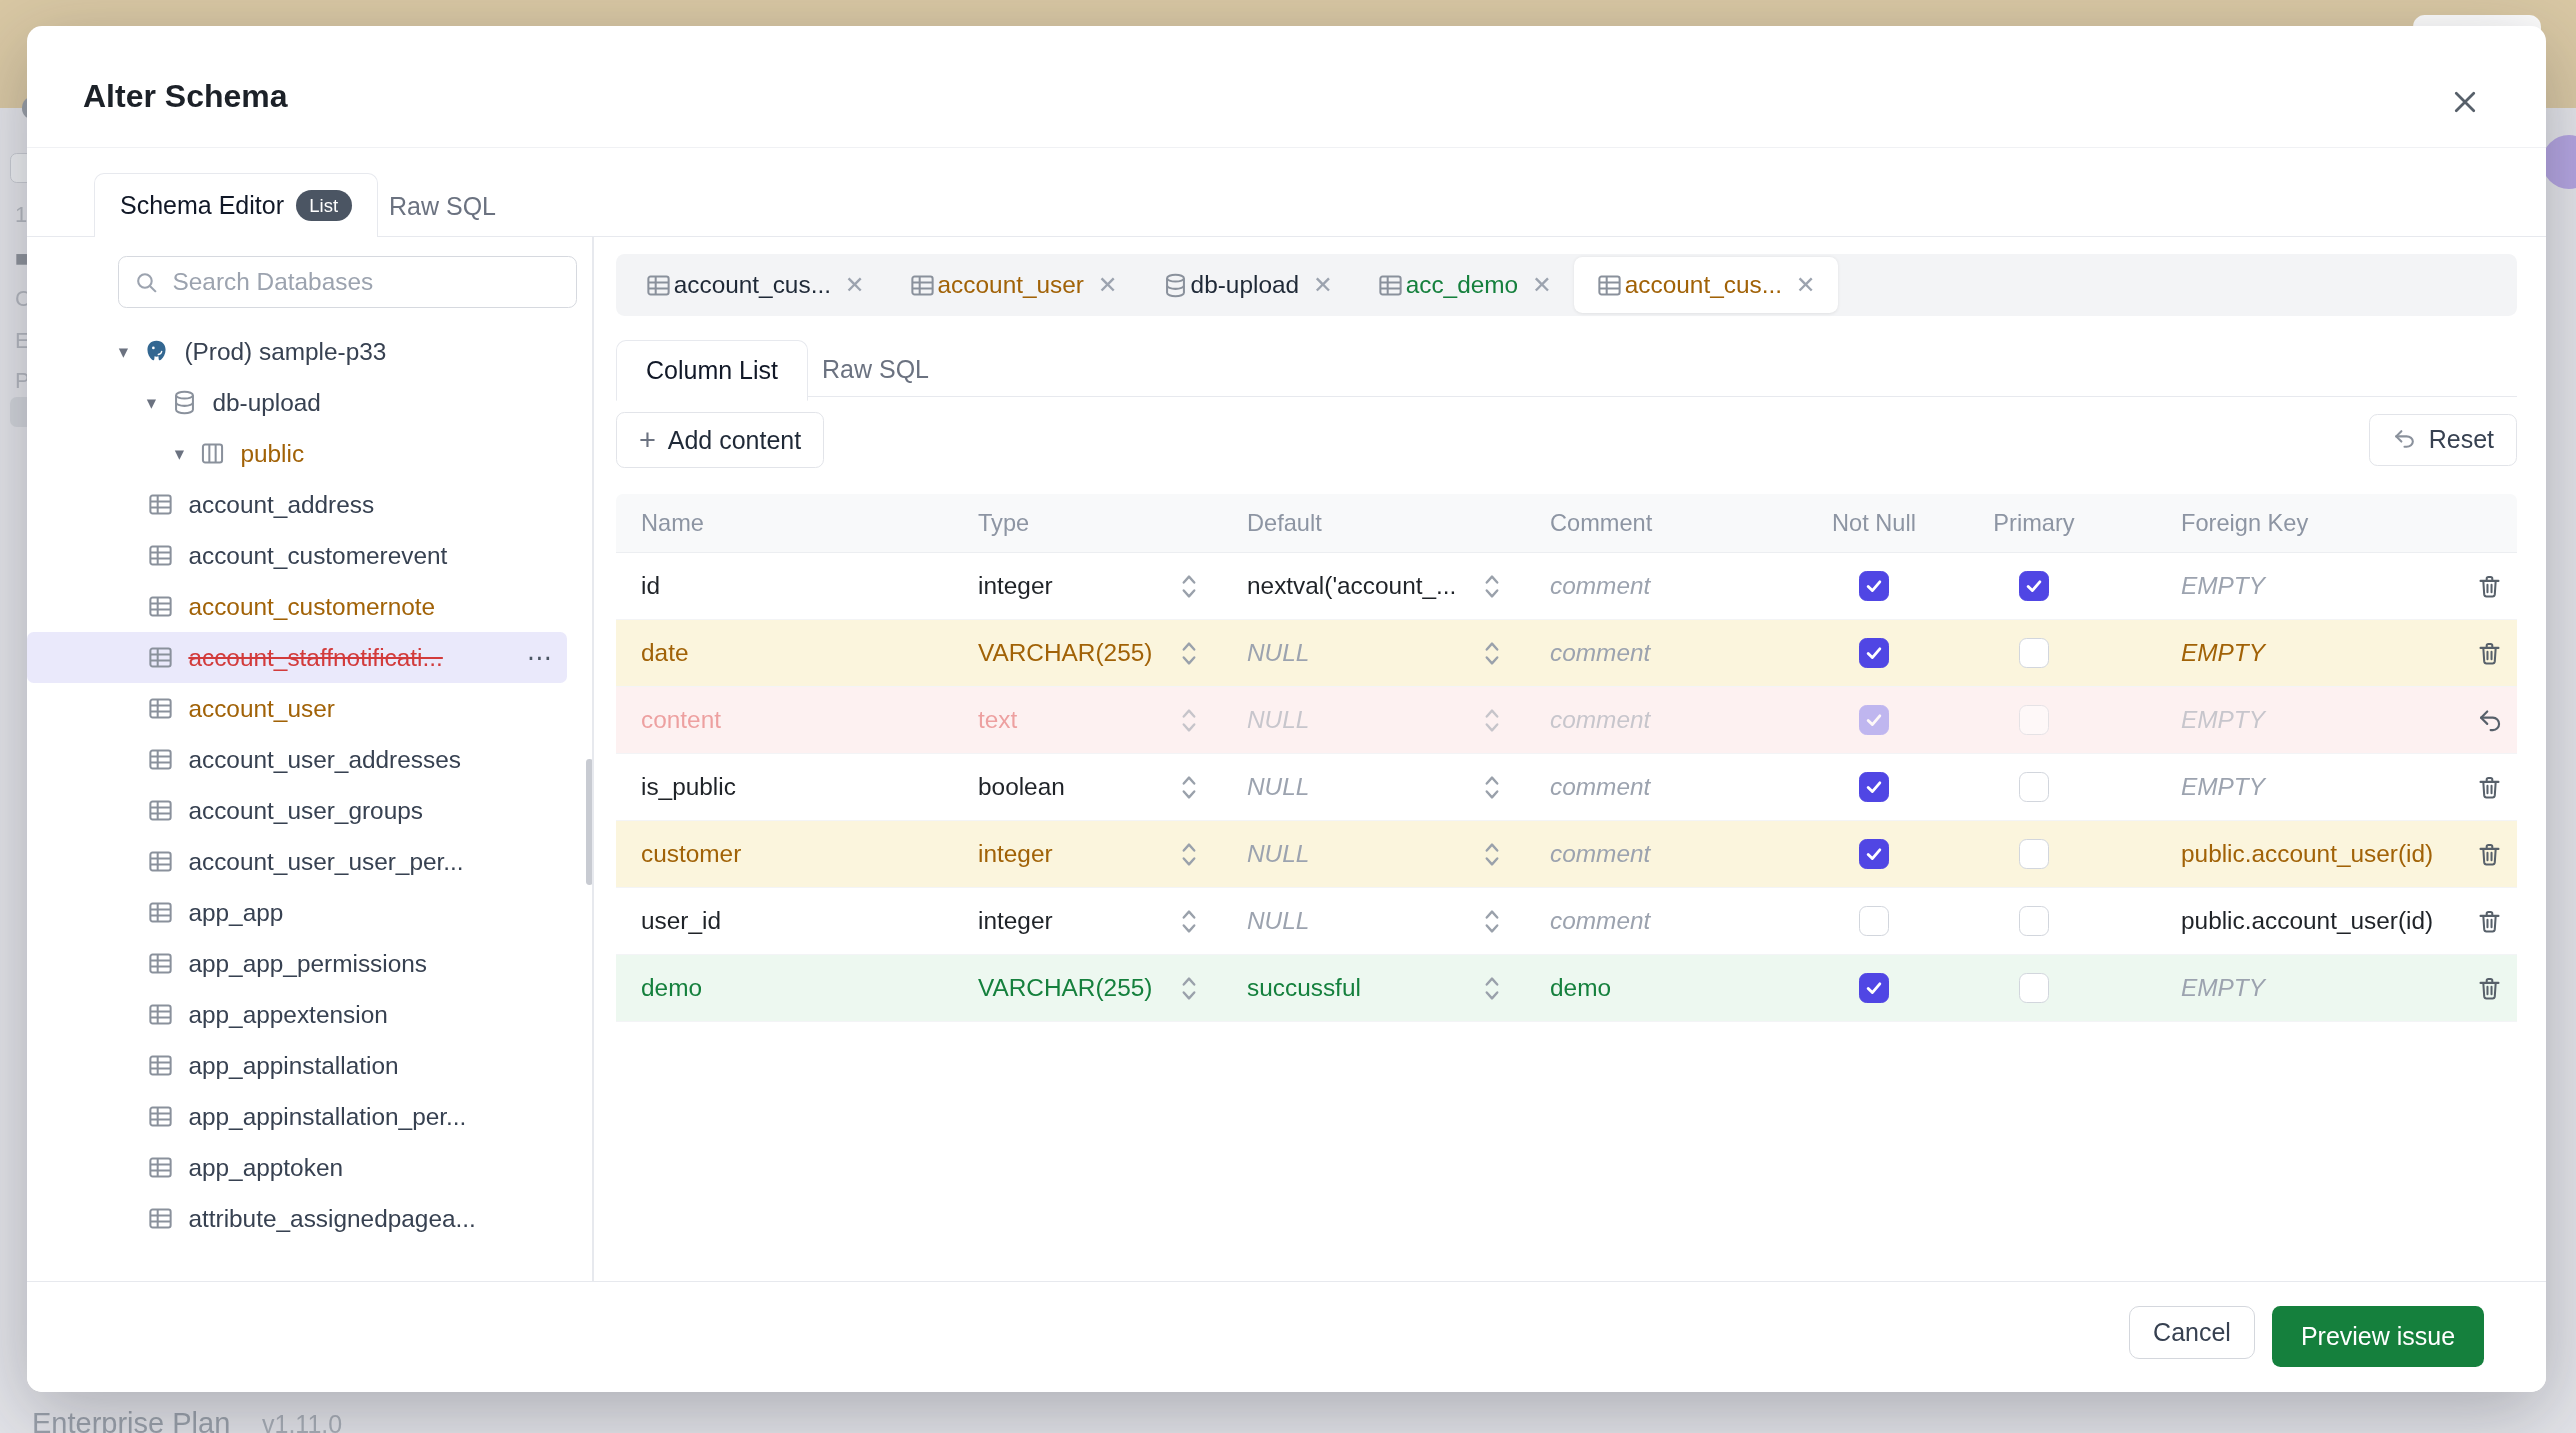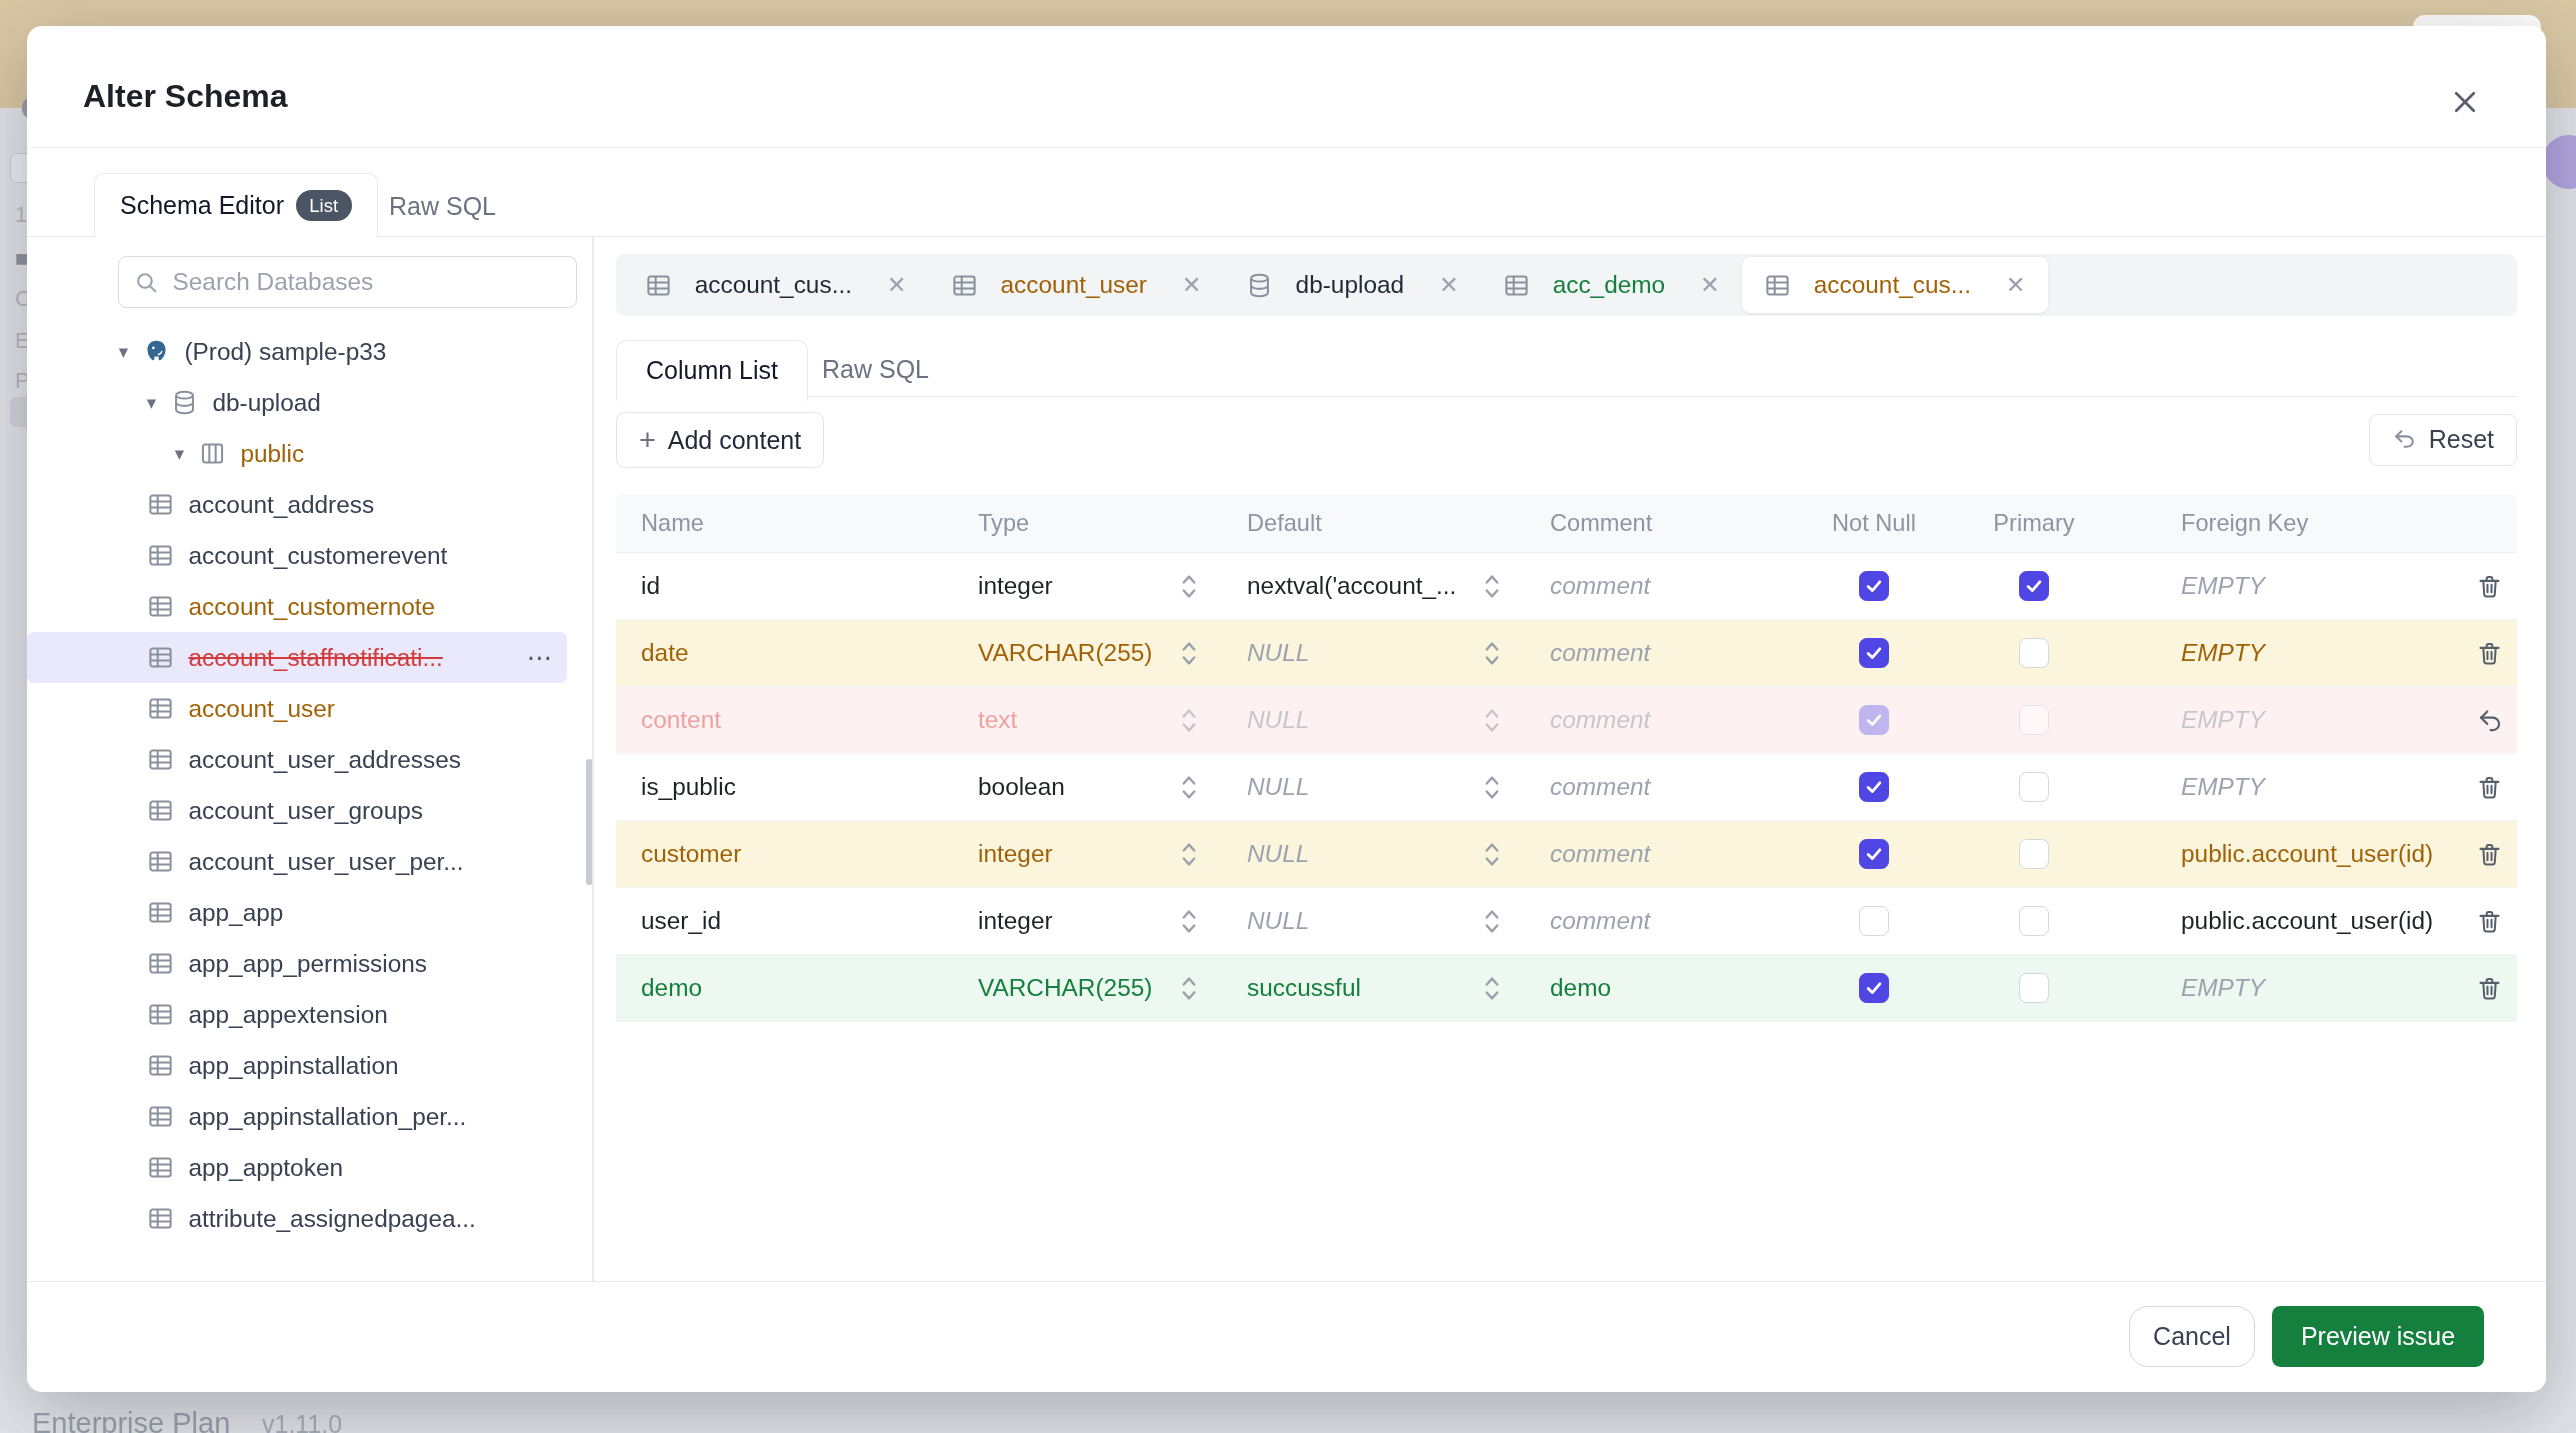--- a/index.html
+++ b/index.html
@@ -53,21 +53,21 @@
   .tree-row.c-deleted .tree-label { color:#d23b3b; }
   .tree-row.strike .tree-label { text-decoration:line-through; }
   .tree-row.selected { background:#eae9fb; border-radius:6.7px; margin-right:15px; }
   .tree-row .more { position:absolute; right:13.5px; color:#4b5563; font-size:25px; letter-spacing:1.7px; }
   .side-scroll { position:absolute; left:559px; top:522px; width:6.7px; height:126px; background:#c8cbd2; border-radius:3.4px; }
 
   
   .main { position:absolute; left:589px; top:211px; width:1901px; }
   .file-tabs { position:absolute; left:0; top:17px; width:1901px; height:62px; background:#f3f4f6; border-radius:8.4px;
     display:flex; align-items:center; padding:0 6.7px; }
-  .file-tab { display:flex; align-items:center; gap:23px; font-size:24.4px; color:#1f2937; padding:0 22px; height:52px; cursor:pointer; }
+  .file-tab { display:flex; align-items:center; gap:2px; font-size:24.4px; color:#1f2937; padding:0 22px; height:52px; cursor:pointer; }
   .file-tab .x { color:#9ca3af; font-size:23.6px; margin-left:11.8px; }
   .file-tab.c-modified .ft-label { color:#a16207; }
   .file-tab.c-created .ft-label { color:#15803d; }
   .file-tab.active { background:#fff; border-radius:8.4px; box-shadow:0 0.8px 3.4px rgba(0,0,0,.08); height:56px; }
 
   .subtabs { position:absolute; left:0; top:101px; width:1901px; height:59px; border-bottom:1.7px solid #e7e9ee; }
   .subtab { position:absolute; top:2px; height:59px; display:flex; align-items:center; padding:0 29px;
     font-size:25px; color:#6b7280; cursor:pointer; }
   .subtab.active { left:0; color:#111827; background:#fff; border:1.7px solid #e7e9ee; border-bottom:1.7px solid #fff;
     border-radius:10px 10px 0 0; height:61px; }
@@ -105,22 +105,22 @@
   .updown { margin-left:auto; margin-right:22px; flex:none; }
   .cbox { width:30px; height:30px; border-radius:7.6px; border:1.7px solid #d2d6dd; background:#fff;
     display:flex; align-items:center; justify-content:center; cursor:pointer; }
   .cbox.checked { background:#5046e4; border-color:#5046e4; }
   .cbox.checked.disabled { background:#8e86ef; border-color:#8e86ef; }
   .rowact { cursor:pointer; }
   .fk-val { white-space:nowrap; }
 
   
   .modal-footer { position:absolute; left:0; bottom:0; width:100%; height:111px; border-top:1.7px solid #e7e9ee; background:#fff; }
-  .btn-cancel { position:absolute; right:291px; top:23.6px; width:126px; height:61px; border:1.7px solid #d4d7dd;
-    border-radius:19px; background:#fff; font-size:25px; color:#374151; display:flex; align-items:center; justify-content:center; cursor:pointer; }
+  .btn-cancel { position:absolute; right:291px; top:23.6px; width:126px; height:53px; border:1.7px solid #d4d7dd;
+    border-radius:10px; background:#fff; font-size:25px; color:#374151; display:flex; align-items:center; justify-content:center; cursor:pointer; }
   .btn-primary { position:absolute; right:62px; top:23.6px; width:212px; height:61px; border-radius:8.4px;
     background:#15803d; color:#fff; font-size:25px; font-weight:500; display:flex; align-items:center; justify-content:center; cursor:pointer; }
 
   svg { display:block; }
 </style>
 </head>
 <body>
 
 <div>
   <div class="bg-topbar"></div>

